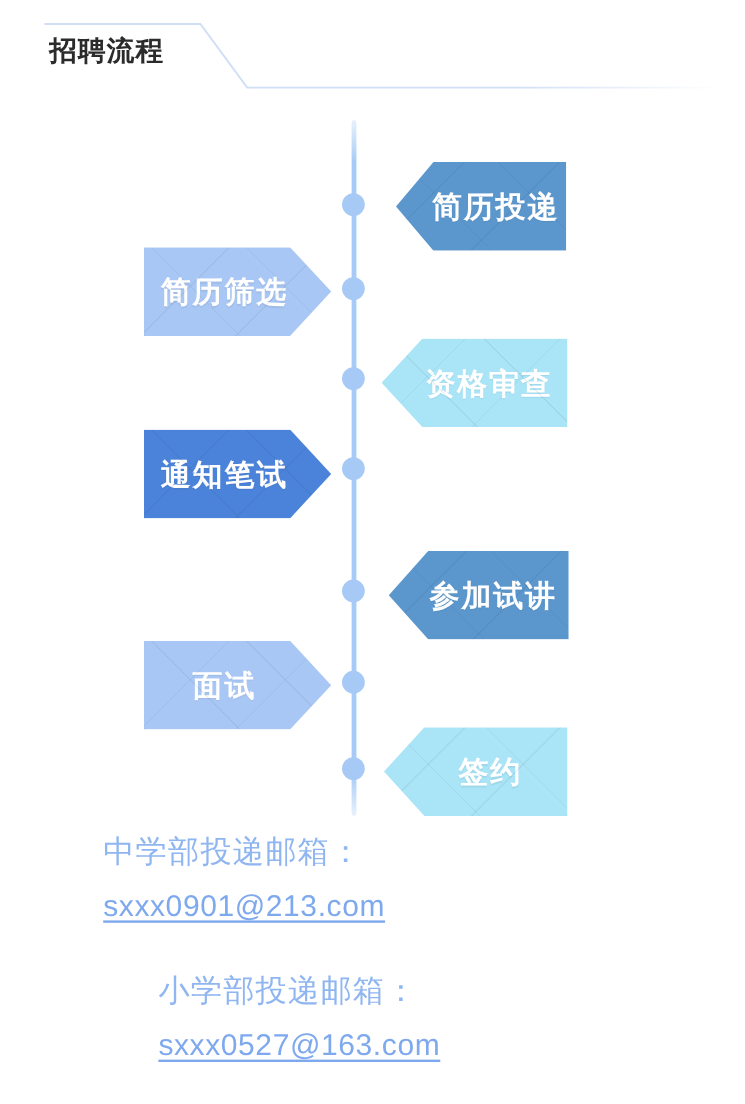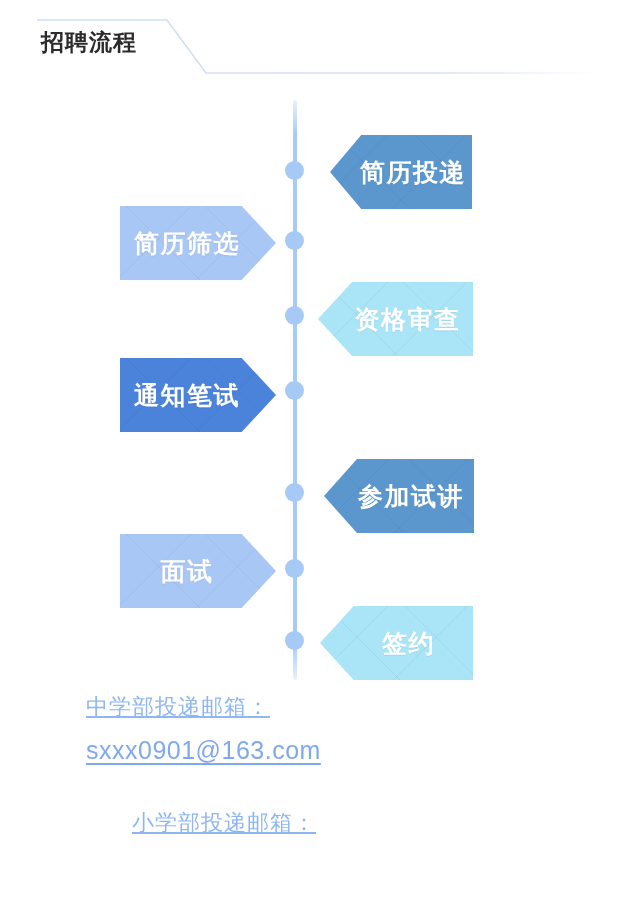--- a/index.html
+++ b/index.html
@@ -86,26 +86,25 @@
       repeating-linear-gradient(-45deg, rgba(0,0,0,0.05) 0 1px, rgba(0,0,0,0) 1px 56px);
     pointer-events:none;
   }
 
   
   #contacts{
     position:absolute;left:0;top:692px;width:621px;
   }
   .contact-block{ position:absolute;left:86px; }
   .contact-label{
-    font-size:22px;
+    font-size:26px;
     color:#8fb6f0;
     letter-spacing:1px;
     white-space:nowrap;
     font-family:"DejaVu Sans","Liberation Sans",sans-serif;
-    text-decoration:underline;
   }
   .contact-email{
     display:inline-block;
     margin-top:14px;
     font-size:25px;
     color:#7fa9ee;
     letter-spacing:0.5px;
     text-decoration:underline;
     text-underline-offset:4px;
     white-space:nowrap;
@@ -159,15 +158,15 @@
       <div class="flow-item left" style="left: 120px; top: 534px; width: 156px; background: rgb(169, 199, 244);">
         <span class="flow-label">面试</span>
       </div>
       <div class="flow-item right" style="left: 320px; top: 606px; width: 153px; background: rgb(169, 228, 247);">
         <span class="flow-label">签约</span>
       </div>
     </div>
 </div>
 
 <div id="contacts">
-    <div class="contact-block" style="top: 0px;"><div class="contact-label">中学部投递邮箱：</div><a class="contact-email" href="#">sxxx0901@163.com</a></div>
-    <div class="contact-block" style="top: 116px; margin-left: 46px;"><div class="contact-label">小学部投递邮箱：</div></div>
+    <div class="contact-block" style="top: 0px;"><div class="contact-label">中学部投递邮箱：</div><a class="contact-email" href="#">sxxx0901@213.com</a></div>
+    <div class="contact-block" style="top: 116px; margin-left: 46px;"><div class="contact-label">小学部投递邮箱：</div><a class="contact-email" href="#">sxxx0527@163.com</a></div>
   </div>
 
 </body></html>

